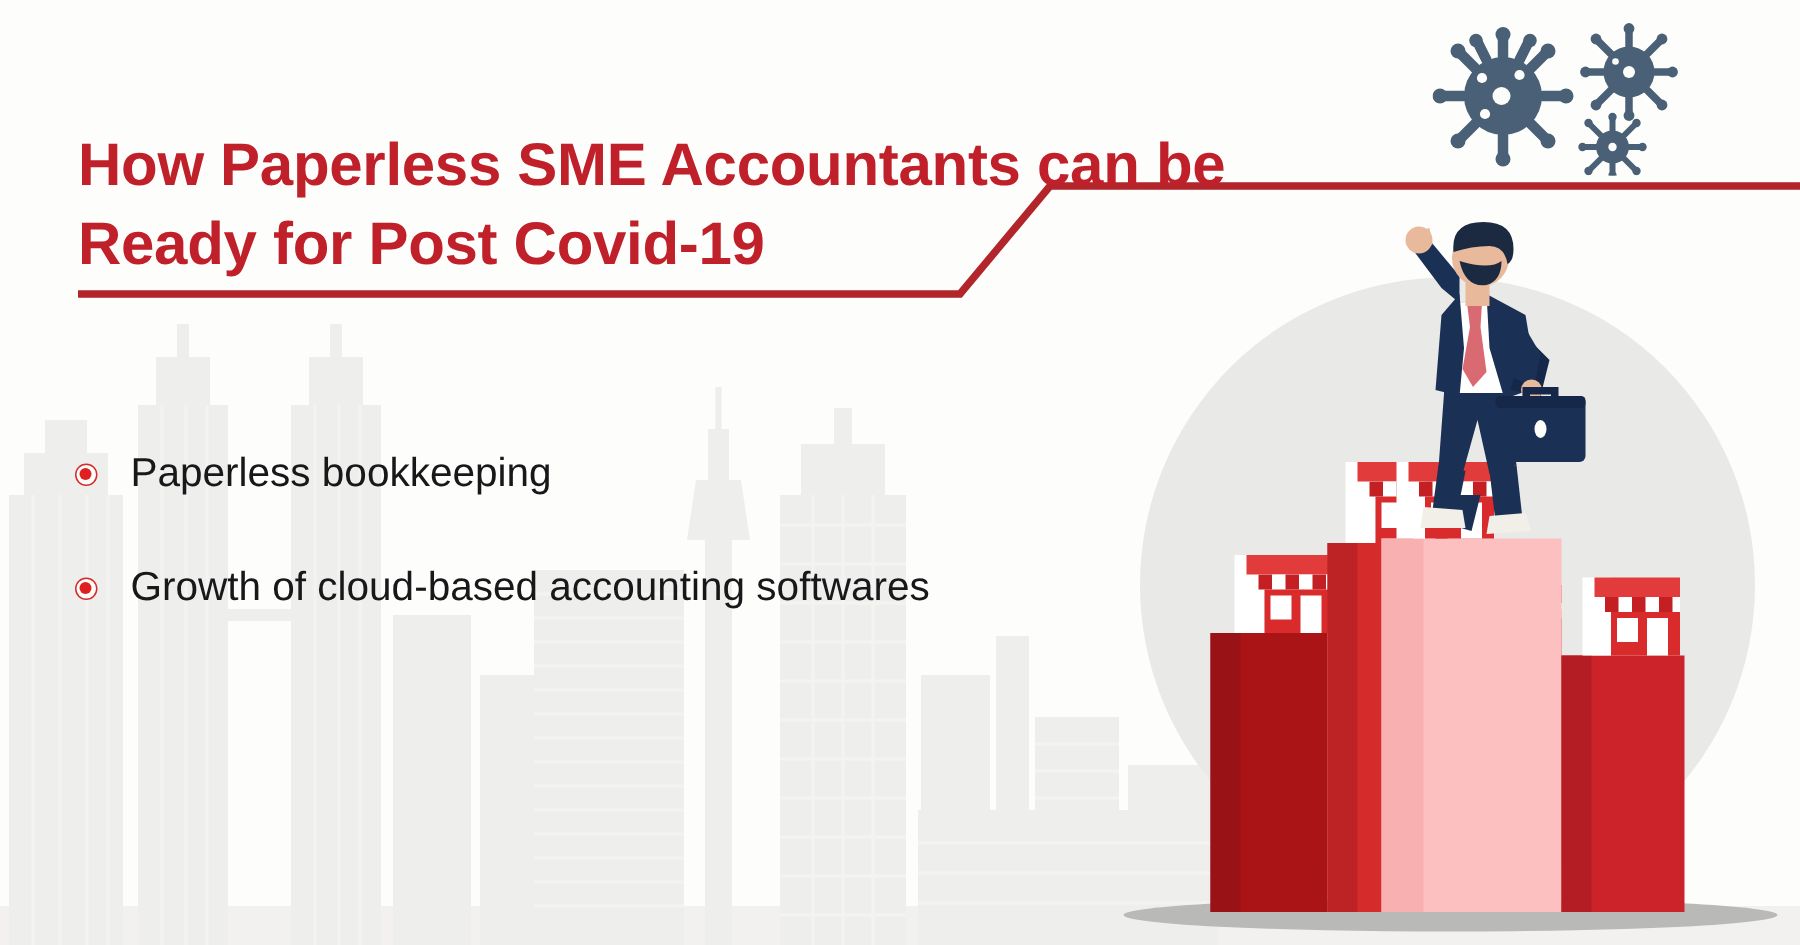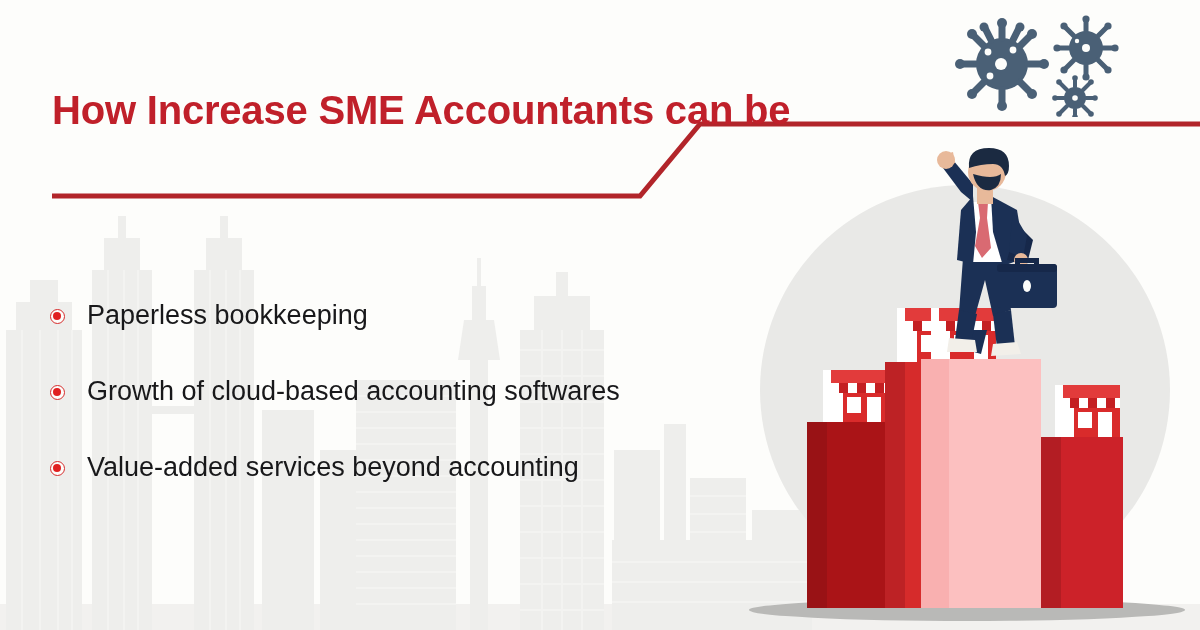--- a/index.html
+++ b/index.html
@@ -173,35 +173,32 @@
 
       <path d="M690 286 H746 M690 304 H746 M690 322 H746 M612 352 H812 M612 372 H812 M612 392 H812"></path>
     </g>
   </svg>
 
   <svg class="rule" viewBox="0 0 1200 110" preserveAspectRatio="none">
     <path d="M52 96 L640 96 L700 24 L1200 24" fill="none" stroke="#b2252a" stroke-width="5"></path>
   </svg>
 
   <h1 class="headline">
-    <span class="line">How Increase SME Accountants can be</span>
+    <span class="line">How Paperless SME Accountants can be</span>
+    <span class="line">Ready for Post Covid-19</span>
   </h1>
 
   <div class="bullets">
     <div class="bullet-row">
       <span class="bullet-dot"></span>
       <span class="bullet-text">Paperless bookkeeping</span>
     </div>
     <div class="bullet-row">
       <span class="bullet-dot"></span>
       <span class="bullet-text">Growth of cloud-based accounting softwares</span>
-    </div>
-    <div class="bullet-row">
-      <span class="bullet-dot"></span>
-      <span class="bullet-text">Value-added services beyond accounting</span>
     </div>
   </div>
 
   <svg class="viruses" viewBox="0 0 180 105">
     <g fill="#4a6076">
 
       <g>
         <circle cx="47" cy="52" r="26"></circle>
         <g stroke="#4a6076" stroke-width="7" stroke-linecap="round">
           <line x1="47" y1="26" x2="47" y2="12"></line>

